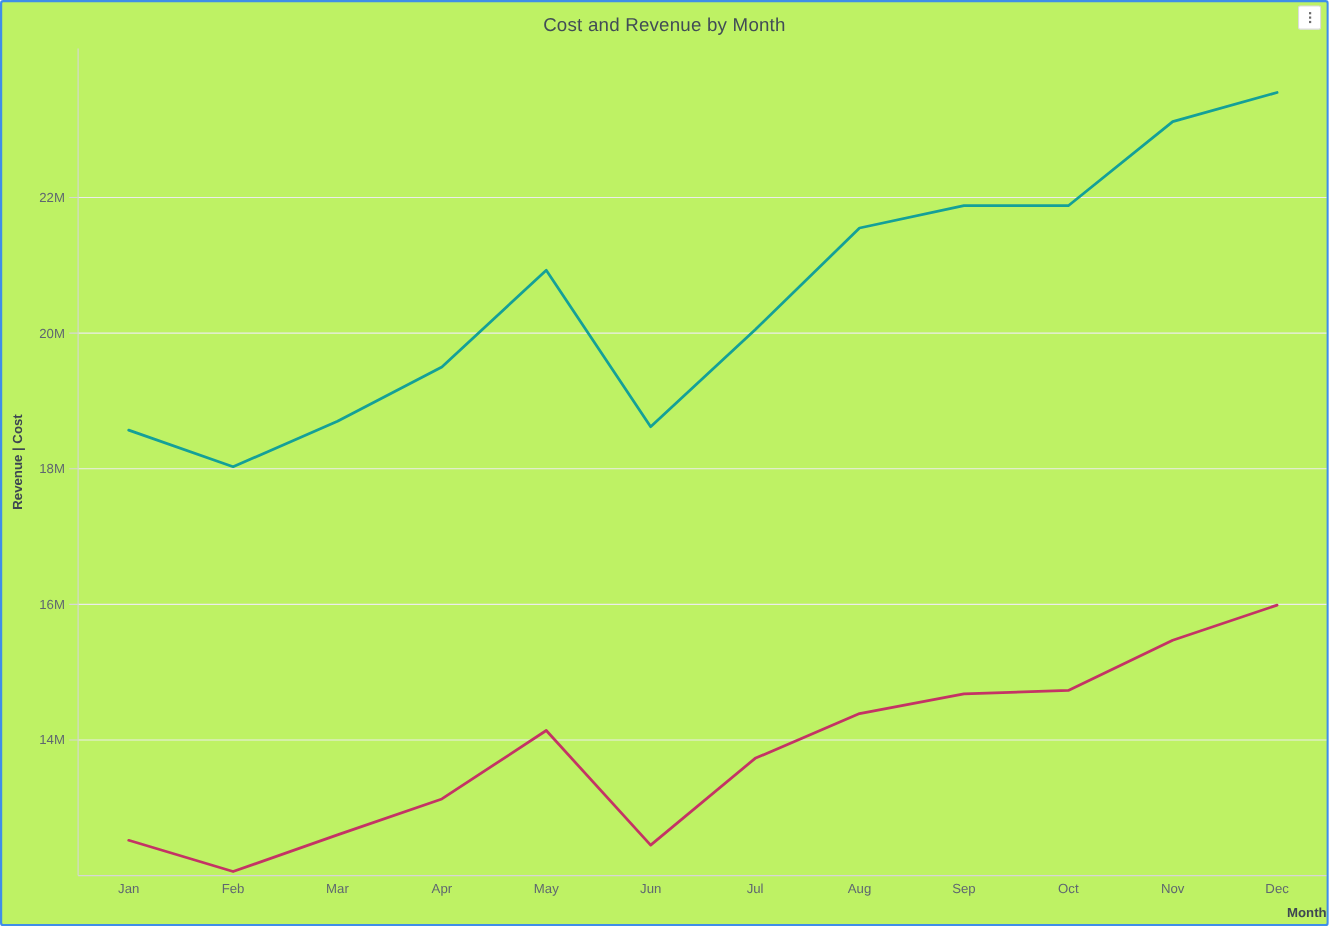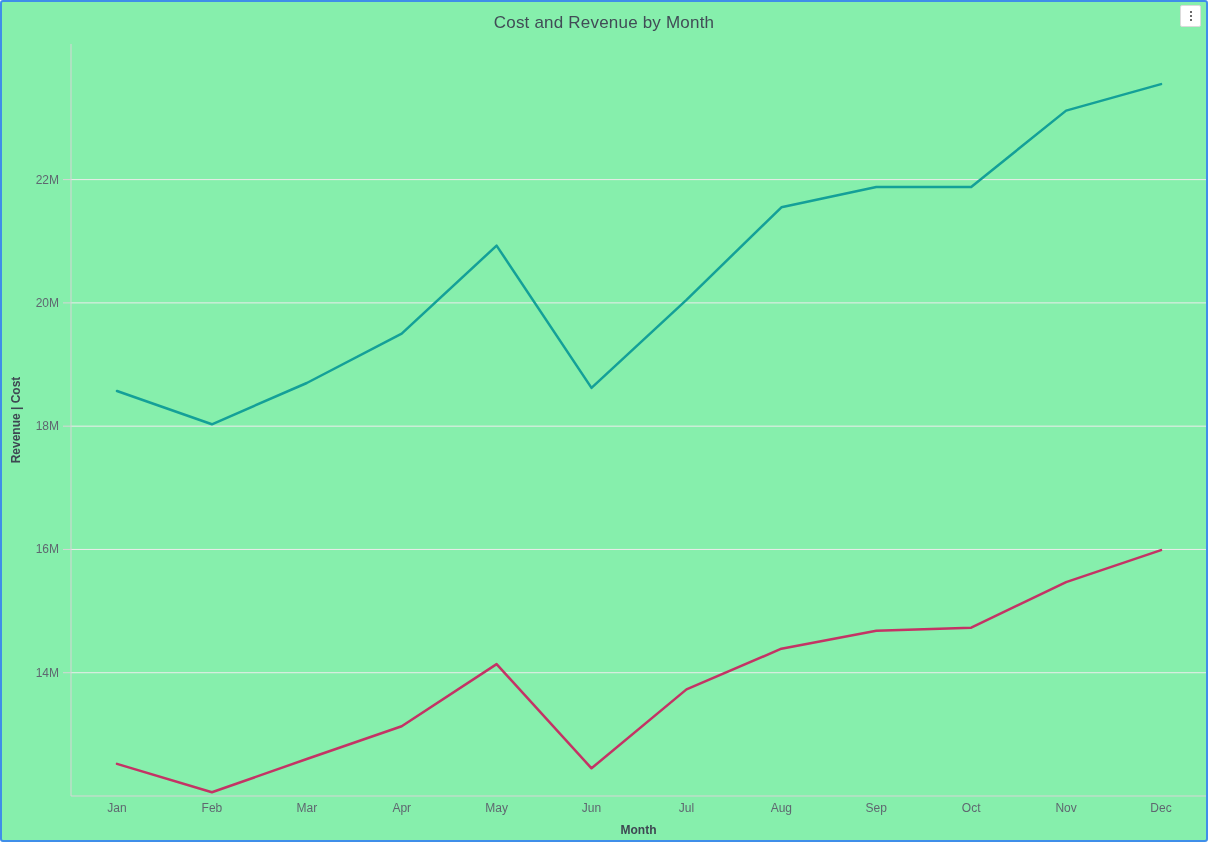--- a/index.html
+++ b/index.html
@@ -3,21 +3,21 @@
 <meta charset="utf-8">
 <style>
   html, body { margin: 0; padding: 0; background: #ffffff; }
   .card {
     position: relative;
     width: 1208px;
     height: 842px;
     box-sizing: border-box;
     border: 2px solid #3F8EE9;
     border-radius: 3px;
-    background: #86efac;
+    background: #bef264;
     font-family: "Liberation Sans", sans-serif;
     overflow: hidden;
   }
   .chart-title {
     position: absolute;
     top: 11px;
     left: 0;
     width: 100%;
     text-align: center;
     font-size: 17px;
@@ -48,21 +48,21 @@
   .tick-label {
     font-family: "Liberation Sans", sans-serif;
     font-size: 12px;
     fill: #5F6770;
   }
   .axis-title-x {
     position: absolute;
     left: 69px;
     width: 1135px;
     top: 821px;
-    text-align: center;
+    text-align: right;
     font-size: 12px;
     font-weight: 700;
     color: #3E4752;
     pointer-events: none;
   }
   .axis-title-y {
     position: absolute;
     left: 14px;
     top: 418px;
     transform: translate(-50%, -50%) rotate(-90deg);

